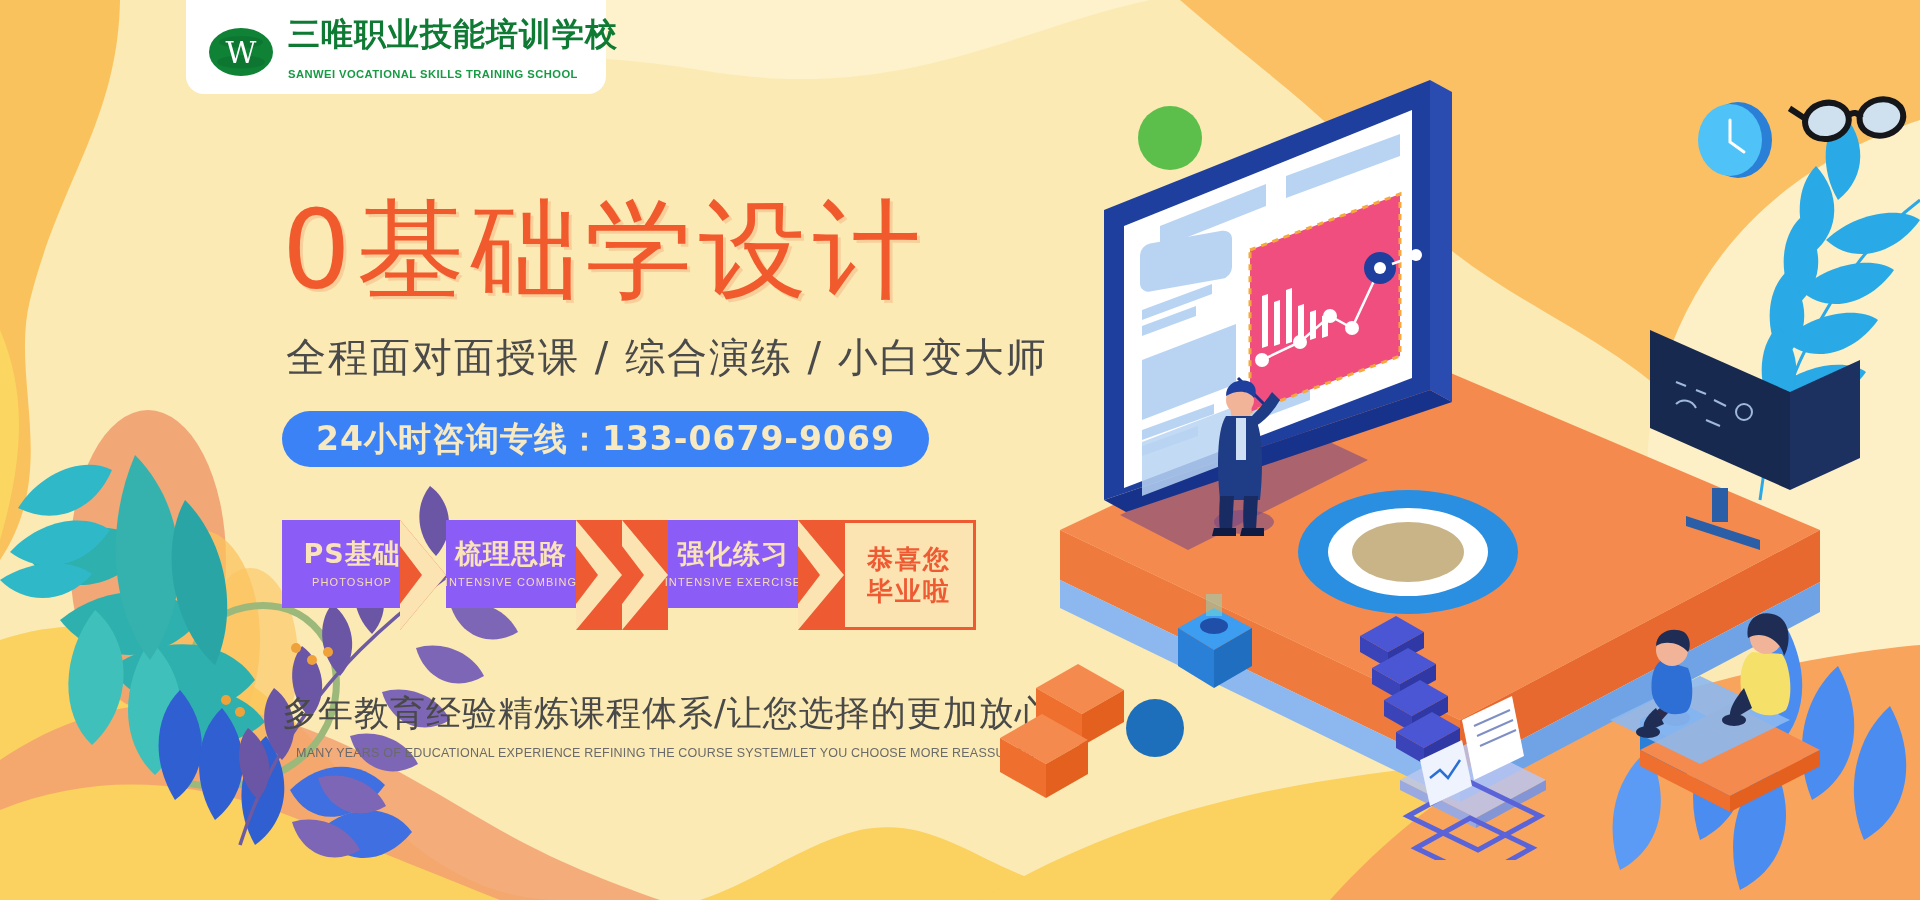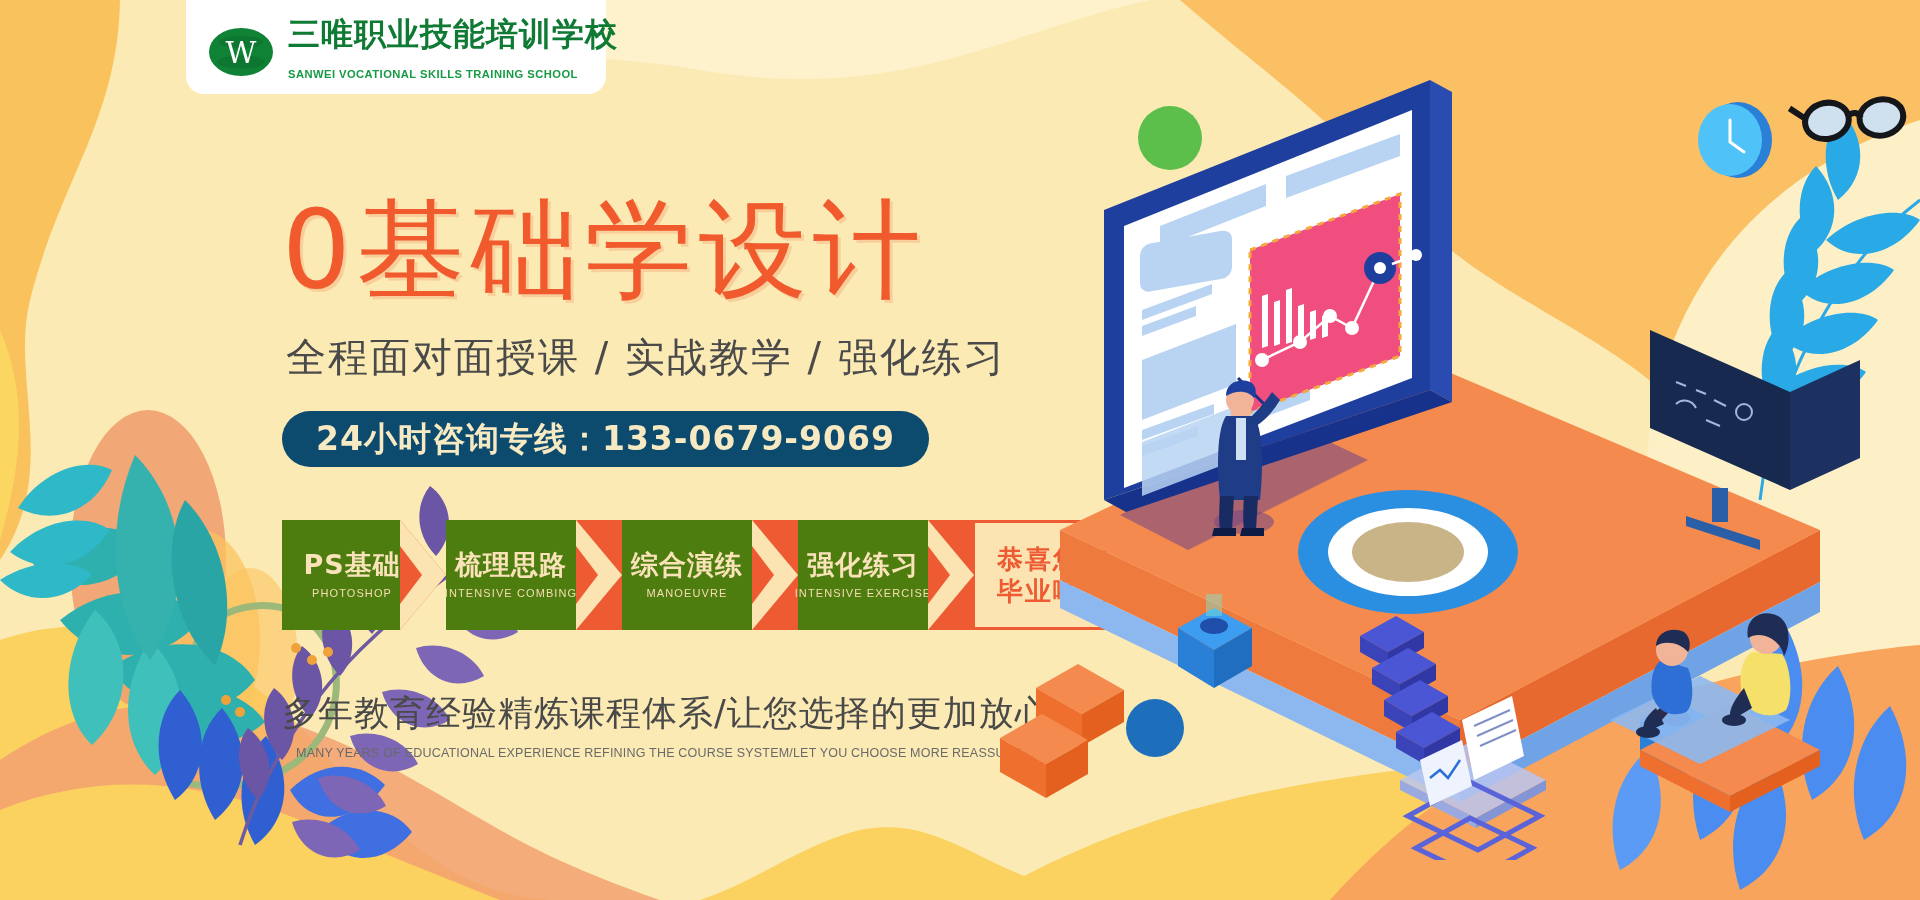--- a/index.html
+++ b/index.html
@@ -41,29 +41,29 @@
     text-shadow:3px 3px 0 rgba(240,90,45,0.18);
     white-space:nowrap;
   }
   .subline{
     font-family:"DejaVu Sans","Liberation Sans",sans-serif;
     font-size:40px;color:#4a4a4a;letter-spacing:2px;margin:26px 0 0 4px;
     white-space:nowrap;font-weight:400;
   }
   .phone-pill{
     margin-top:26px;display:inline-flex;align-items:center;justify-content:center;
-    height:56px;padding:0 34px;border-radius:28px;background:#0c4a6e;
+    height:56px;padding:0 34px;border-radius:28px;background:#3b82f6;
     font-family:"DejaVu Sans","Liberation Sans",sans-serif;
     font-size:33px;font-weight:bold;color:#f7e9c2;letter-spacing:1px;white-space:nowrap;
   }
 
   
   .steps{position:absolute;left:282px;top:520px;display:flex;align-items:stretch;height:110px;}
   .step{
-    position:relative;height:110px;background:#4d7c0f;
+    position:relative;height:88px;background:#8b5cf6;
     display:flex;flex-direction:column;align-items:center;justify-content:center;
     box-sizing:border-box;
   }
   .step .cn{
     font-family:"DejaVu Sans","Liberation Sans",sans-serif;
     font-size:27px;font-weight:bold;color:#fae3b8;letter-spacing:1px;line-height:1;
     white-space:nowrap;
   }
   .step .en{
     font-size:11px;color:#f8ddb4;letter-spacing:1.1px;margin-top:9px;white-space:nowrap;
@@ -228,21 +228,21 @@
       <text x="33" y="37" text-anchor="middle" font-family="DejaVu Serif, serif" font-size="30" fill="#ffffff">W</text>
     </svg>
     <div class="logo-text">
       <div class="logo-cn">三唯职业技能培训学校</div>
       <div class="logo-en">SANWEI VOCATIONAL SKILLS TRAINING SCHOOL</div>
     </div>
   </div>
 
   <div class="content">
     <div class="headline">0基础学设计</div>
-    <div class="subline">全程面对面授课 / 实战教学 / 强化练习</div>
+    <div class="subline">全程面对面授课 / 综合演练 / 小白变大师</div>
     <div class="phone-pill">24小时咨询专线：133-0679-9069</div>
   </div>
 
   <div class="steps">
 
     <div class="step" style="width:118px;padding-left:22px;">
       <div class="cn">PS基础</div>
       <div class="en">PHOTOSHOP</div>
     </div>
     <div class="chev">
@@ -257,24 +257,20 @@
       <div class="cn">梳理思路</div>
       <div class="en">INTENSIVE COMBING</div>
     </div>
     <div class="chev">
       <svg width="46" height="110" viewBox="0 0 46 110">
           <rect width="46" height="110" fill="#ee5a32"></rect>
           <path d="M0,0 L46,55 L0,110 L0,84 L22,55 L0,26 Z" fill="#fbe3b2"></path>
         </svg>
     </div>
 
-    <div class="step" style="width:130px;">
-      <div class="cn">综合演练</div>
-      <div class="en">MANOEUVRE</div>
-    </div>
     <div class="chev">
       <svg width="46" height="110" viewBox="0 0 46 110">
           <rect width="46" height="110" fill="#ee5a32"></rect>
           <path d="M0,0 L46,55 L0,110 L0,84 L22,55 L0,26 Z" fill="#fbe3b2"></path>
         </svg>
     </div>
 
     <div class="step" style="width:130px;">
       <div class="cn">强化练习</div>
       <div class="en">INTENSIVE EXERCISE</div>

